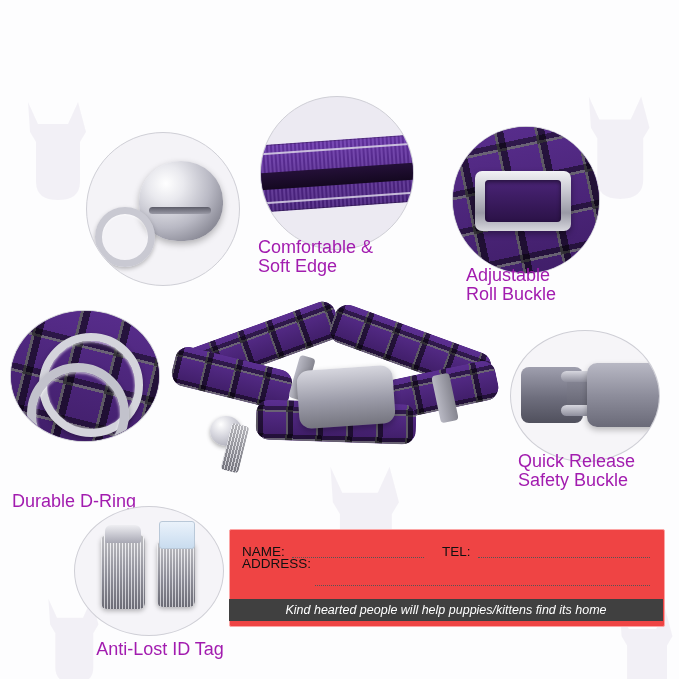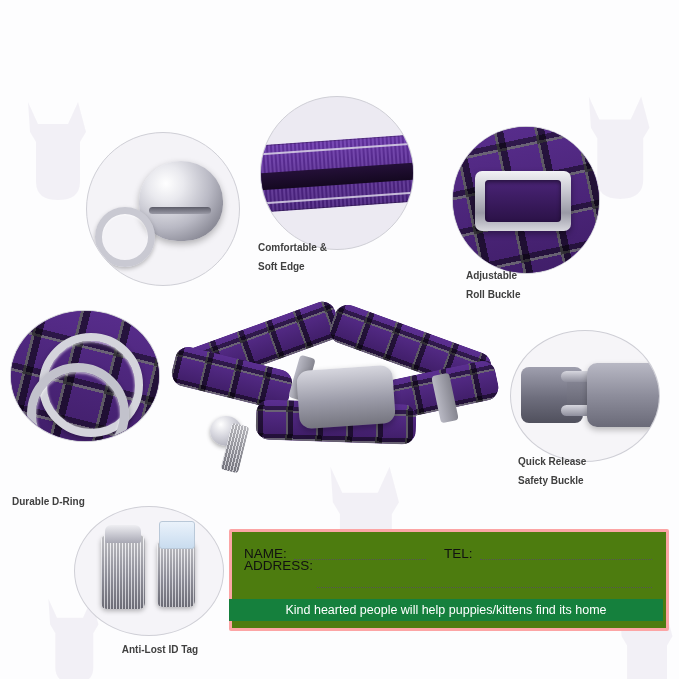--- a/index.html
+++ b/index.html
@@ -22,22 +22,22 @@
     background:#5b259f;
     display:flex;align-items:center;justify-content:center;
   }
   .header-title{
     color:#ffffff;font-size:35px;font-weight:bold;letter-spacing:2px;
     font-family:"Liberation Sans", sans-serif;
   }
 
   
   .caption{
-    position:absolute;color:#404040;font-size:10px;line-height:19px;
-    font-family:"Liberation Sans", sans-serif;white-space:pre-line;font-weight:bold;
+    position:absolute;color:#a21caf;font-size:18px;line-height:19px;
+    font-family:"Liberation Sans", sans-serif;white-space:pre-line;
   }
 
   
   .circle{
     position:absolute;border-radius:50%;overflow:hidden;
     border:1px solid #cfcfd6;background:#eceaf2;
   }
 
   
   .plaid{
@@ -141,29 +141,30 @@
     position:absolute;border-radius:6px;
     background:
       repeating-linear-gradient(90deg, rgba(255,255,255,.55) 0 1px, rgba(0,0,0,.18) 1px 3px),
       linear-gradient(180deg,#e7e7ec,#a9a9b6 60%,#83838f);
     box-shadow:0 2px 5px rgba(0,0,0,.28);
   }
 
   
   .idcard{
     position:absolute;left:229px;top:529px;width:434px;height:96px;
-    border:3px solid #fca5a5;background:#4d7c0f;border-radius:2px;
+    border:1px solid #fca5a5;background:#ef4444;border-radius:2px;
   }
   .idcard .line{
     position:absolute;font-size:13.5px;color:#111;font-family:"Liberation Sans", sans-serif;
   }
   .idcard-banner{
     position:absolute;left:229px;top:599px;width:434px;height:22px;
-    background:#15803d;color:#fff;font-size:12.5px;display:flex;align-items:center;justify-content:center;
+    background:#404040;color:#fff;font-size:12.5px;display:flex;align-items:center;justify-content:center;
     font-family:"Liberation Sans", sans-serif;
+    font-style:italic;
   }
 </style>
 </head>
 <body>
 
 <div id="page">
 
   <div class="watermark wm" style="left:8px;top:92px;">
     <svg width="90" height="110" viewBox="0 0 90 110">
         <path fill="currentColor" d="M20 10 l10 22 h30 l10-22 8 30 -6 10 v40 q0 18-22 18 t-22-18 v-40 l-6-10z"></path>

